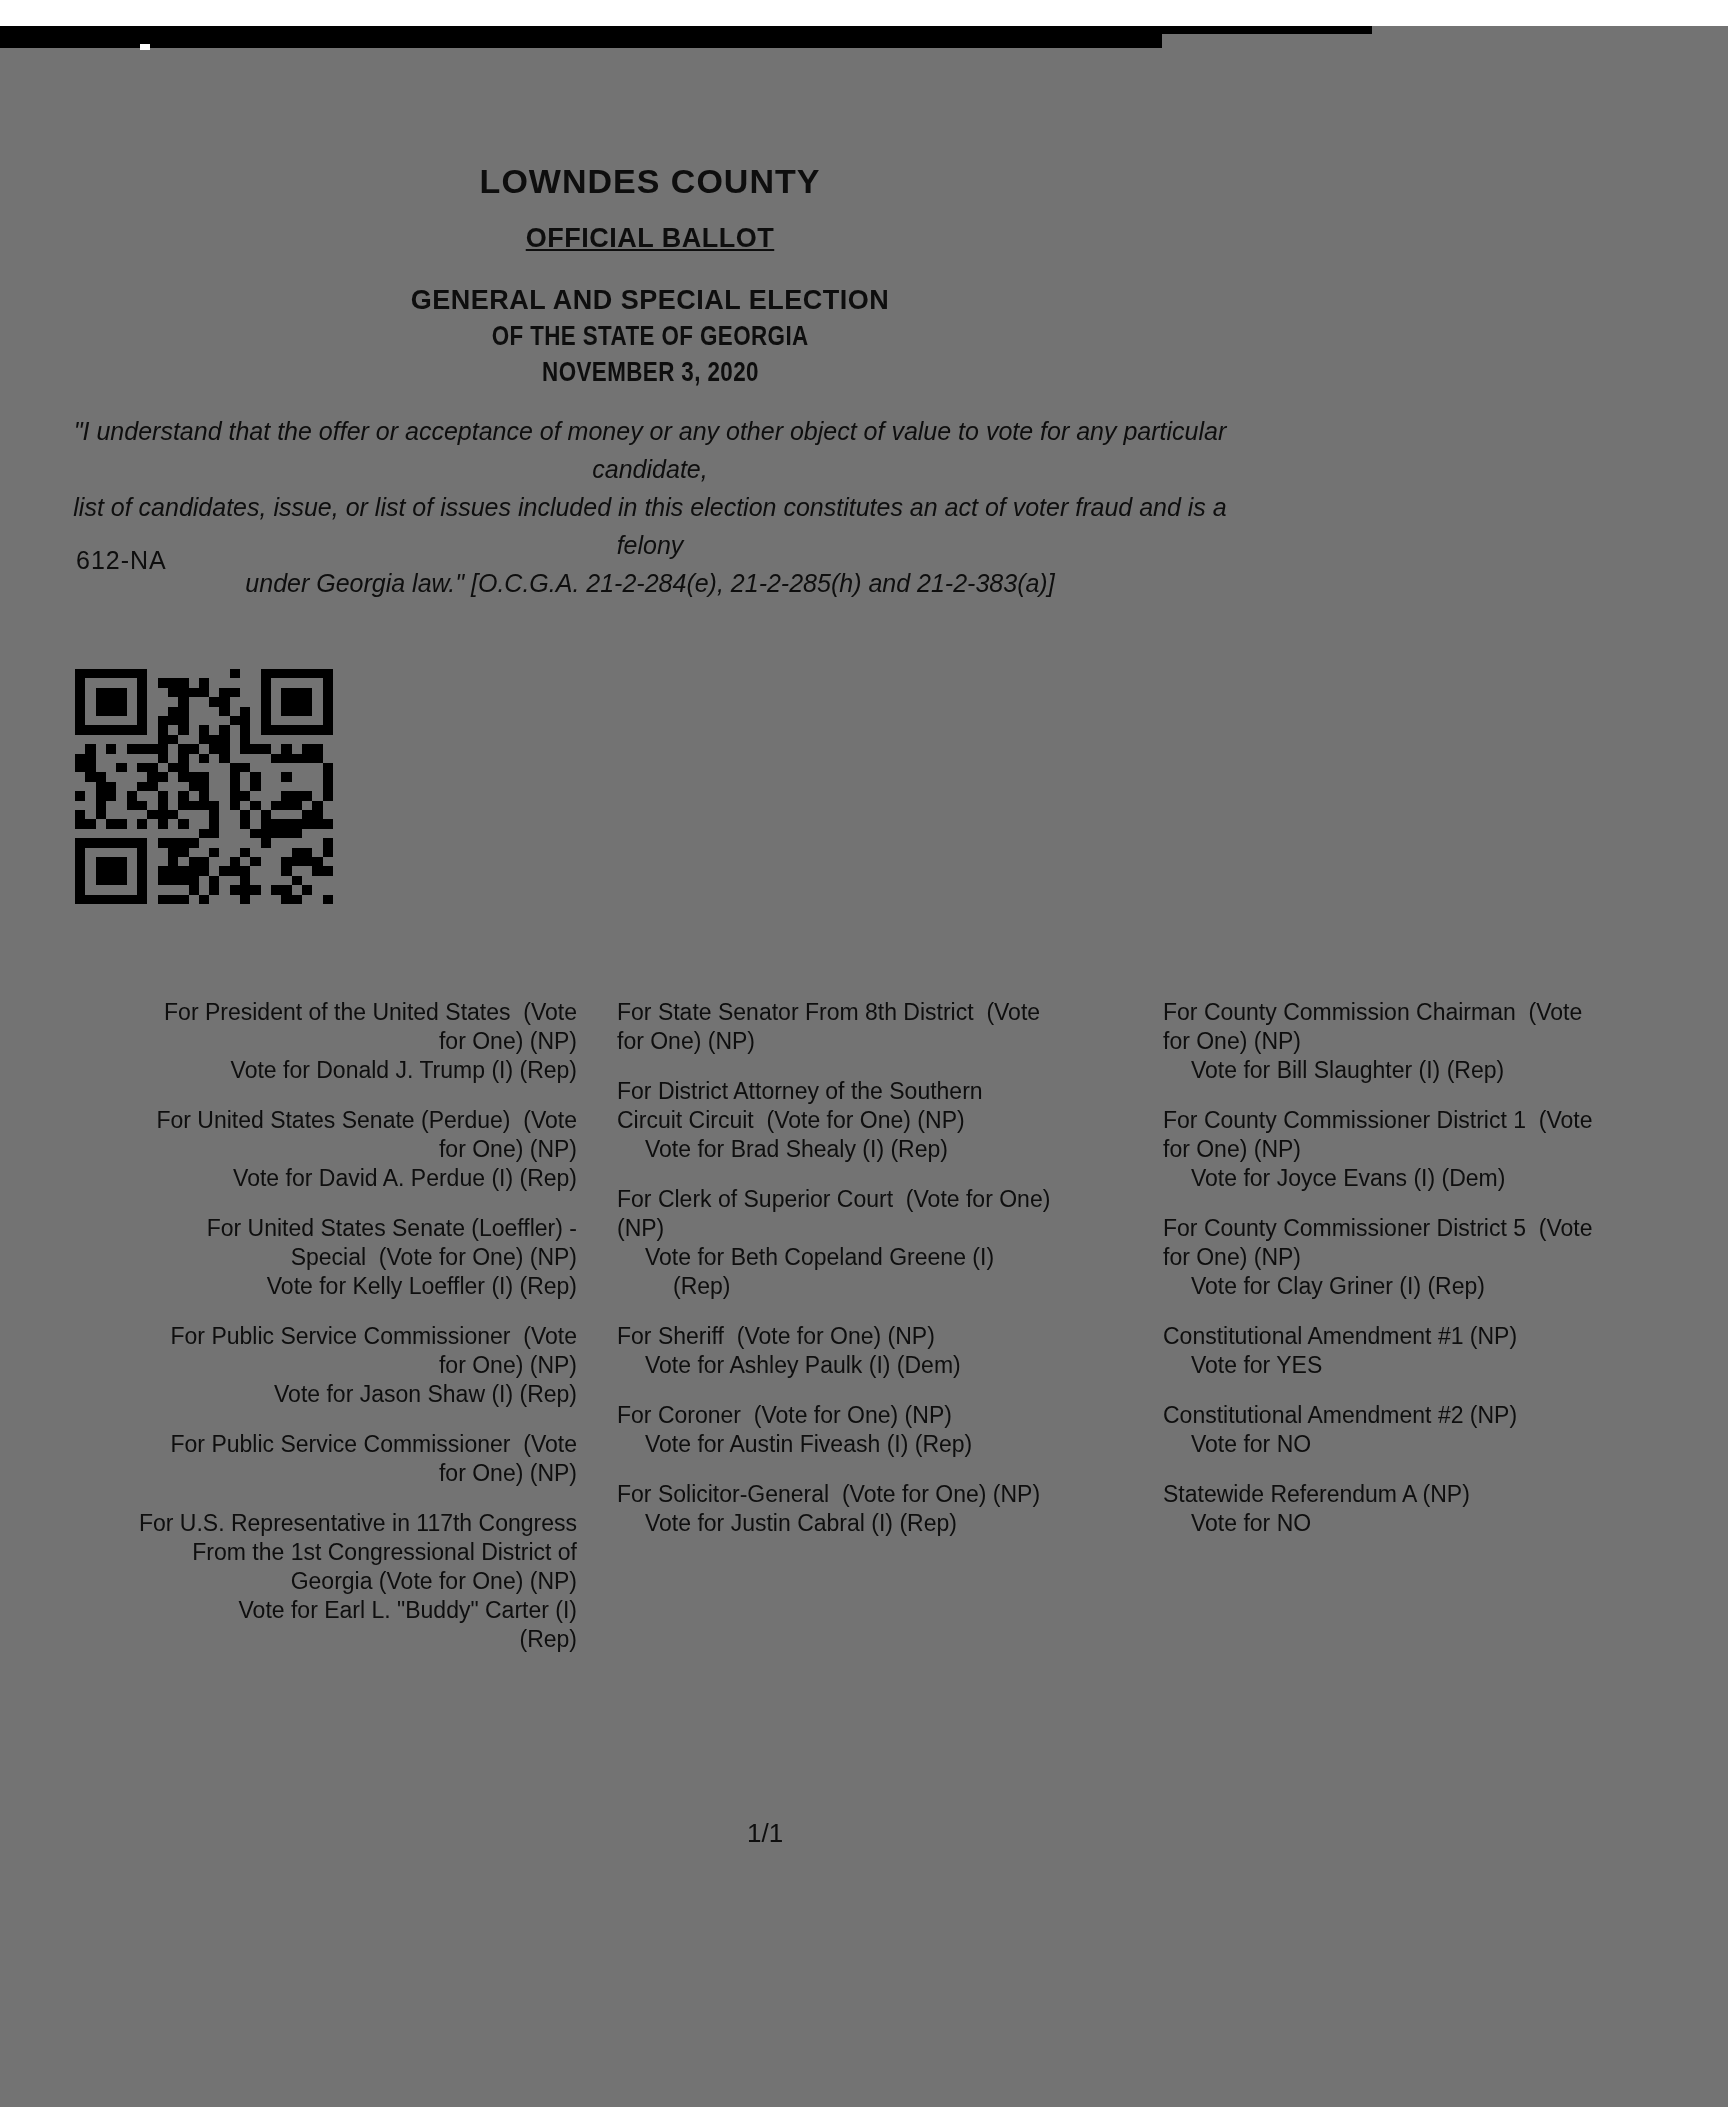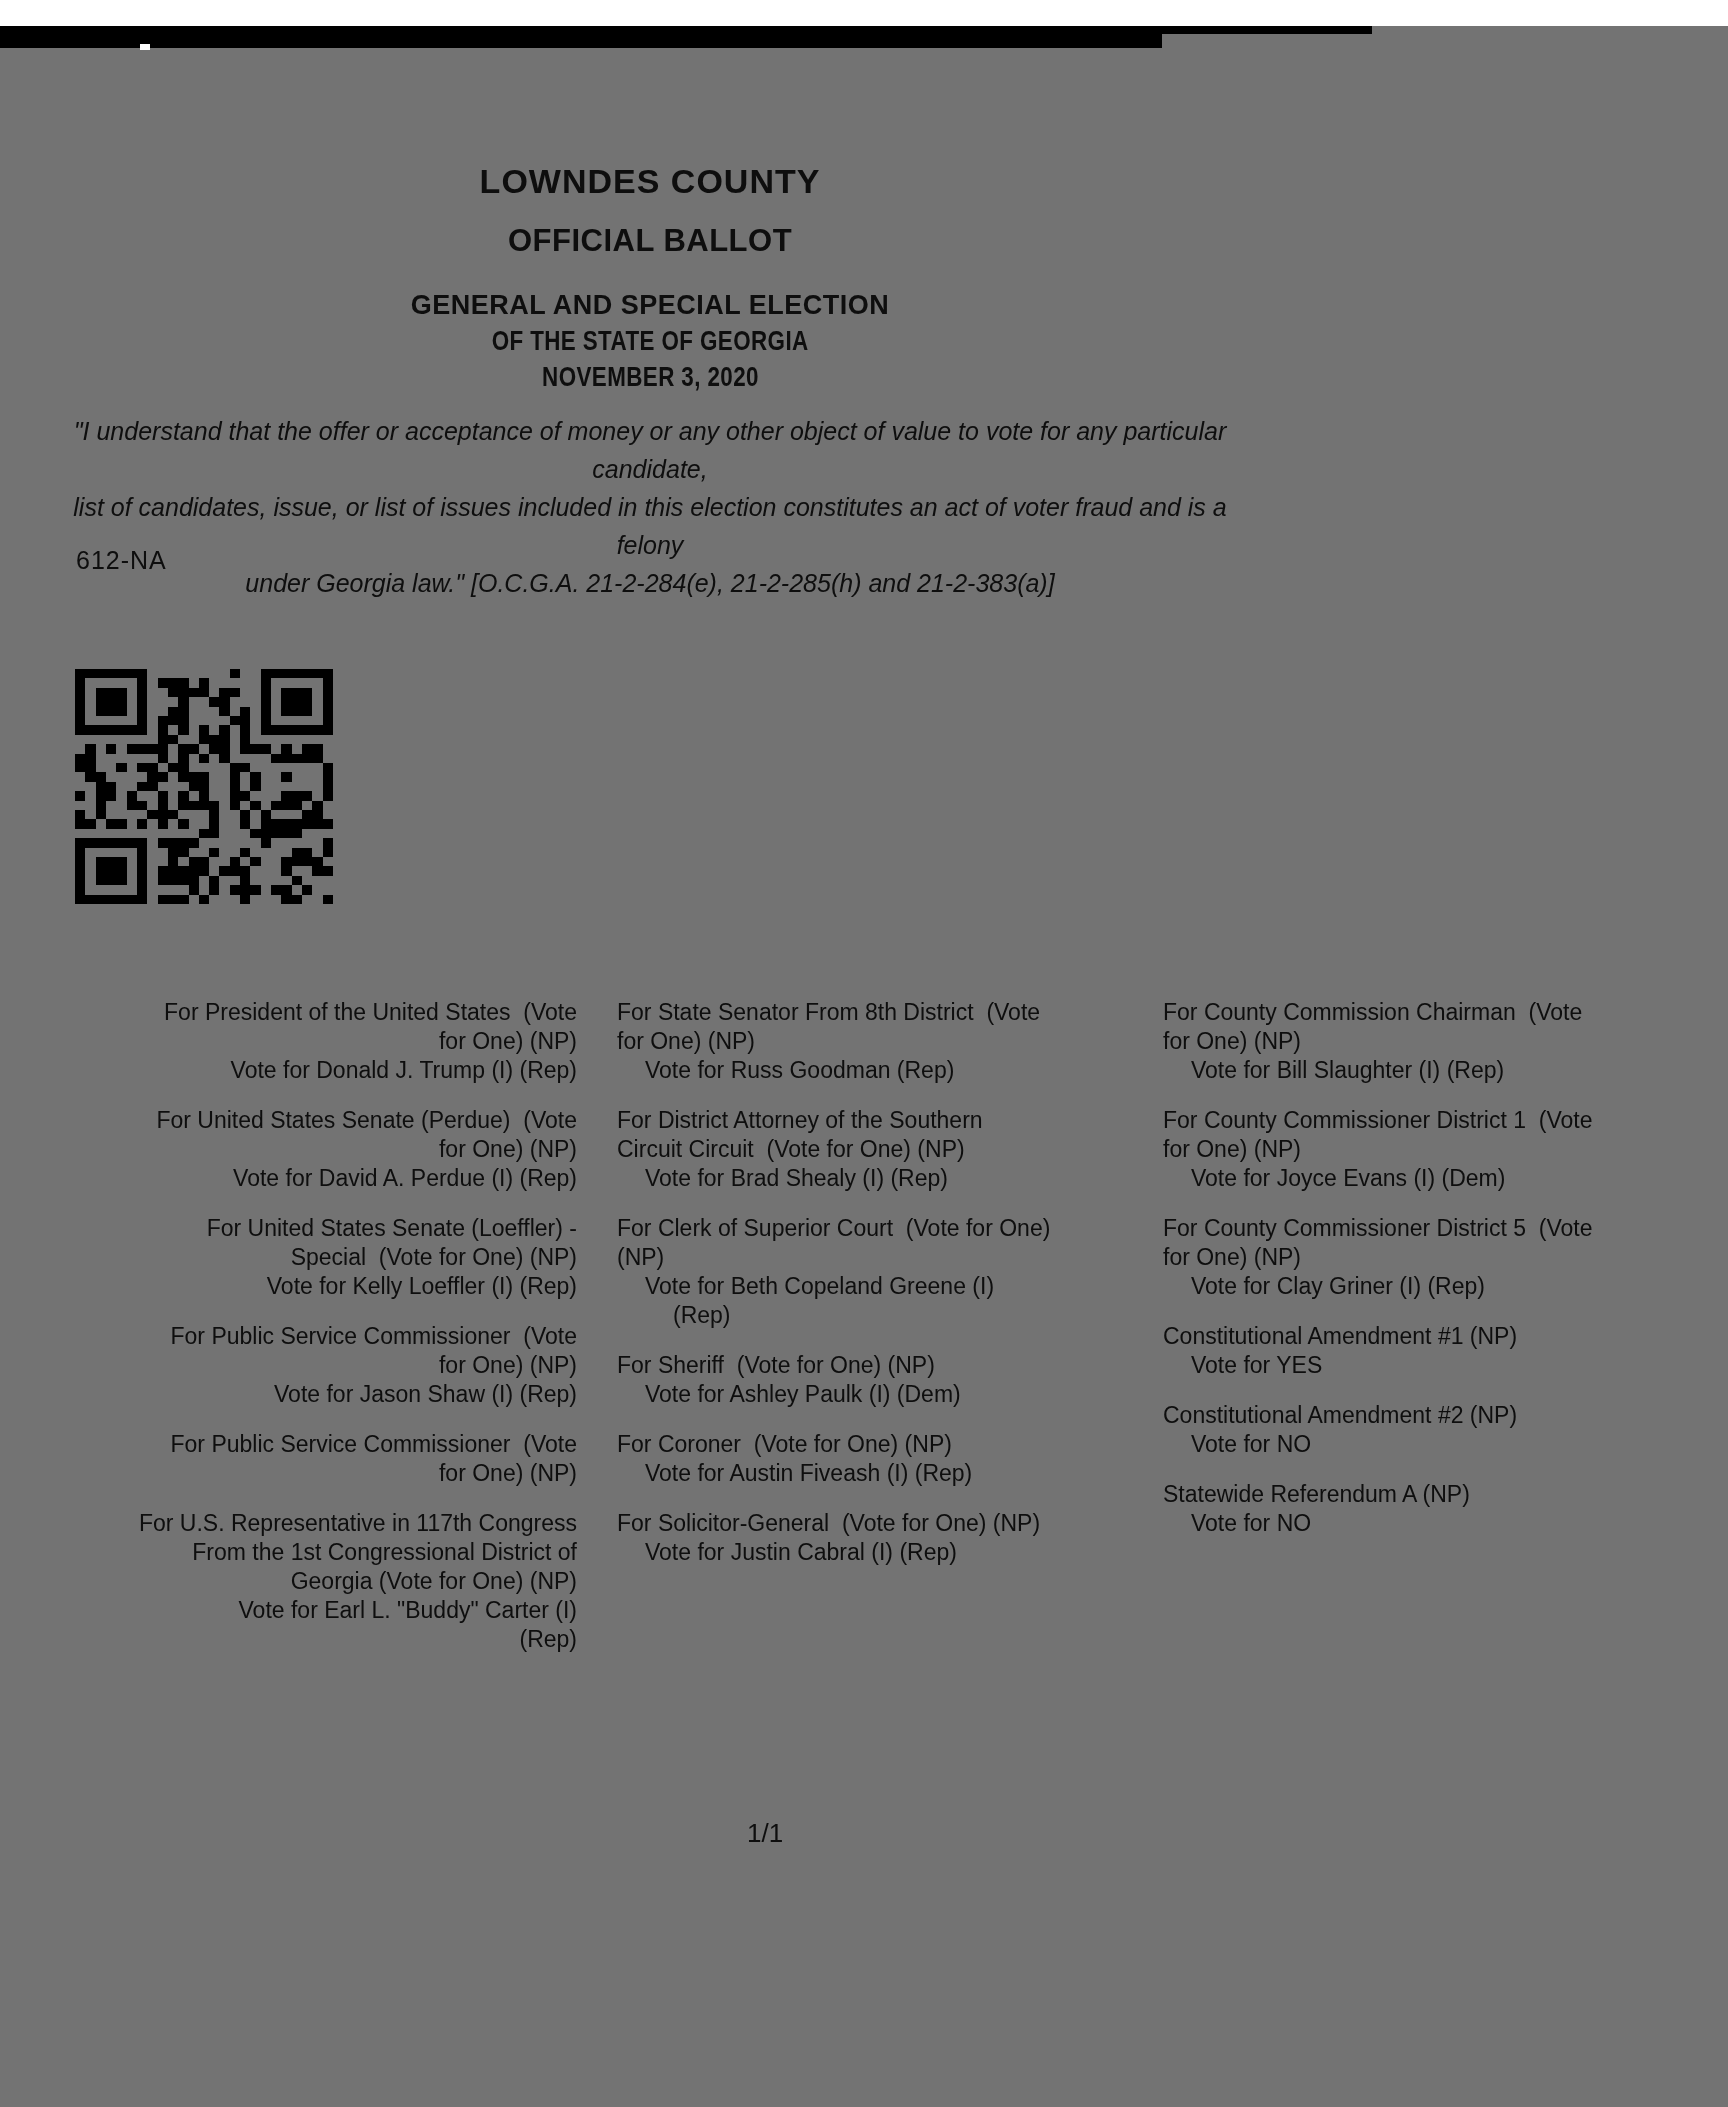--- a/index.html
+++ b/index.html
@@ -17,21 +17,21 @@
   .scan-bar{position:absolute;left:0;top:0;width:1162px;height:22px;background:#000;}
   .scan-bar-thin{position:absolute;left:1162px;top:0;width:210px;height:8px;background:#000;}
   .scan-bar-notch{position:absolute;left:140px;top:18px;width:10px;height:6px;background:#fff;}
 
   .header{
     position:absolute;
     left:0;top:136px;width:1300px;
     text-align:center;
   }
   .county-title{font-size:34px;font-weight:bold;letter-spacing:1px;margin:0 0 22px 0;}
-  .ballot-type{font-size:31px;font-weight:bold;letter-spacing:0.5px;margin:0 0 28px 0;}
+  .ballot-type{font-size:27px;font-weight:bold;letter-spacing:0.5px;margin:0 0 28px 0;text-decoration:underline;}
   .election-name{font-size:27px;font-weight:bold;letter-spacing:0.5px;line-height:36px;margin:0;}
   .condensed{display:inline-block;transform:scaleX(0.8);transform-origin:50% 50%;font-size:28px;font-weight:bold;line-height:36px;}
 
   .disclaimer{
     position:absolute;left:0;top:386px;width:1300px;
     padding:0 40px;box-sizing:border-box;
     text-align:center;
     font-style:italic;
     font-size:25px;line-height:38px;
     white-space:pre-line;
@@ -421,21 +421,20 @@
 From the 1st Congressional District of
 Georgia (Vote for One) (NP)</div>
         <div class="vote-line">Vote for Earl L. "Buddy" Carter (I)
 (Rep)</div>
       </div>
     </div>
   <div class="ballot-col col-2" id="col1">
       <div class="contest">
         <div class="contest-title">For State Senator From 8th District  (Vote
 for One) (NP)</div>
-        <div class="vote-line">Vote for Russ Goodman (Rep)</div>
       </div>
       <div class="contest">
         <div class="contest-title">For District Attorney of the Southern
 Circuit Circuit  (Vote for One) (NP)</div>
         <div class="vote-line">Vote for Brad Shealy (I) (Rep)</div>
       </div>
       <div class="contest">
         <div class="contest-title">For Clerk of Superior Court  (Vote for One)
 (NP)</div>
         <div class="vote-line">Vote for Beth Copeland Greene (I)

